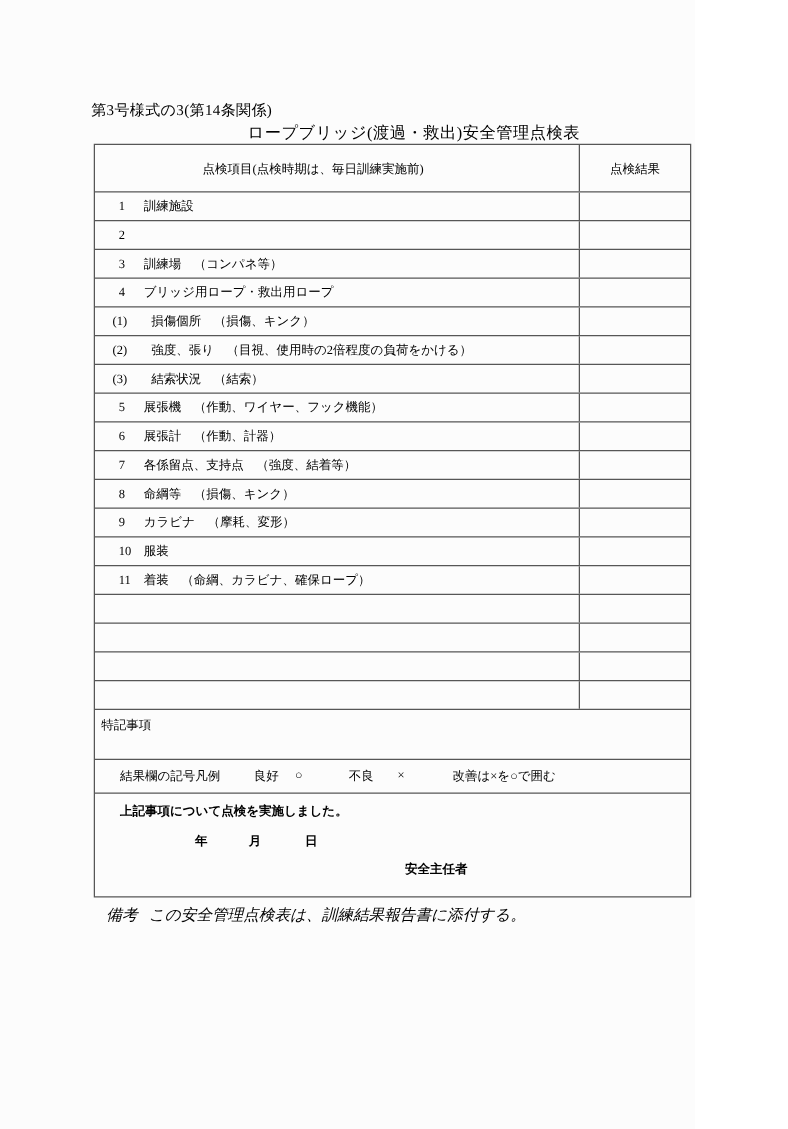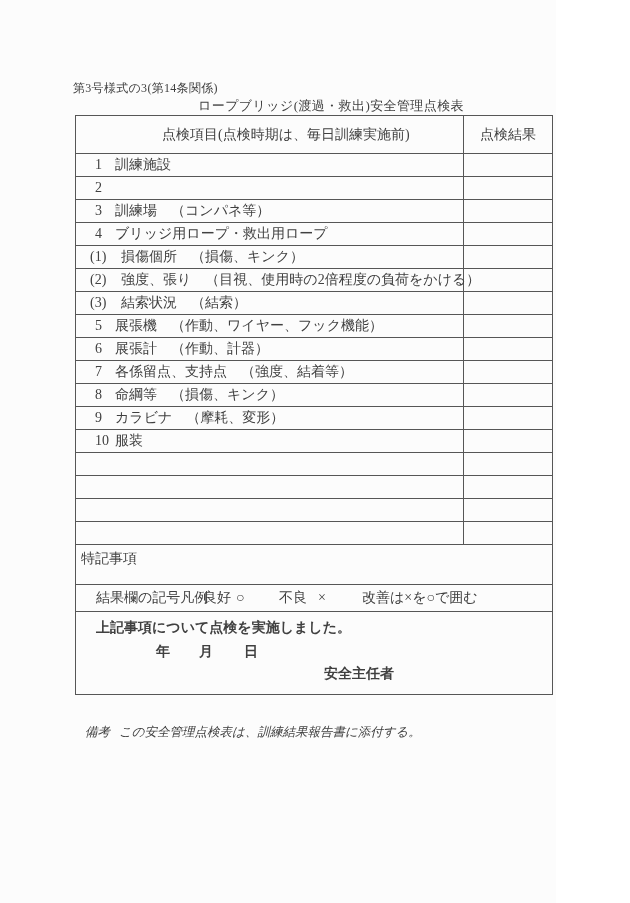--- a/index.html
+++ b/index.html
@@ -10,21 +10,21 @@
     width: 630px;
     height: 903px;
     background: #ffffff;
     font-family: "Liberation Serif", "DejaVu Serif", serif;
   }
   .page {
     position: relative;
     width: 556px;
     height: 903px;
     background: #fcfcfc;
-    color: #404040;
+    color: #000000;
     overflow: hidden;
   }
   .form-number {
     position: absolute;
     left: 73px;
     top: 80px;
     font-size: 12px;
     letter-spacing: 0.3px;
     white-space: nowrap;
   }
@@ -39,21 +39,21 @@
     white-space: nowrap;
     margin-left: 16px;
   }
   .checklist {
     position: absolute;
     left: 75px;
     top: 115px;
     width: 478px;
     border: 1px solid #565656;
     box-sizing: border-box;
-    font-size: 14px;
+    font-size: 10px;
   }
   .trow {
     display: flex;
     border-bottom: 1px solid #565656;
     box-sizing: border-box;
   }
   .cell-item {
     width: 388px;
     border-right: 1px solid #565656;
     box-sizing: border-box;
@@ -255,20 +255,27 @@
   </div>
 
   <div class="trow check-row">
     <div class="cell-item indent-0">
       <span class="row-num">10</span>
       <span class="row-label">服装</span>
     </div>
     <div class="cell-result"></div>
   </div>
 
+  <div class="trow check-row">
+    <div class="cell-item indent-0">
+      <span class="row-num">11</span>
+      <span class="row-label">着装　（命綱、カラビナ、確保ロープ）</span>
+    </div>
+    <div class="cell-result"></div>
+  </div>
 
   <div class="trow check-row">
     <div class="cell-item indent-0">
       <span class="row-num"></span>
       <span class="row-label"></span>
     </div>
     <div class="cell-result"></div>
   </div>
 
   <div class="trow check-row">

